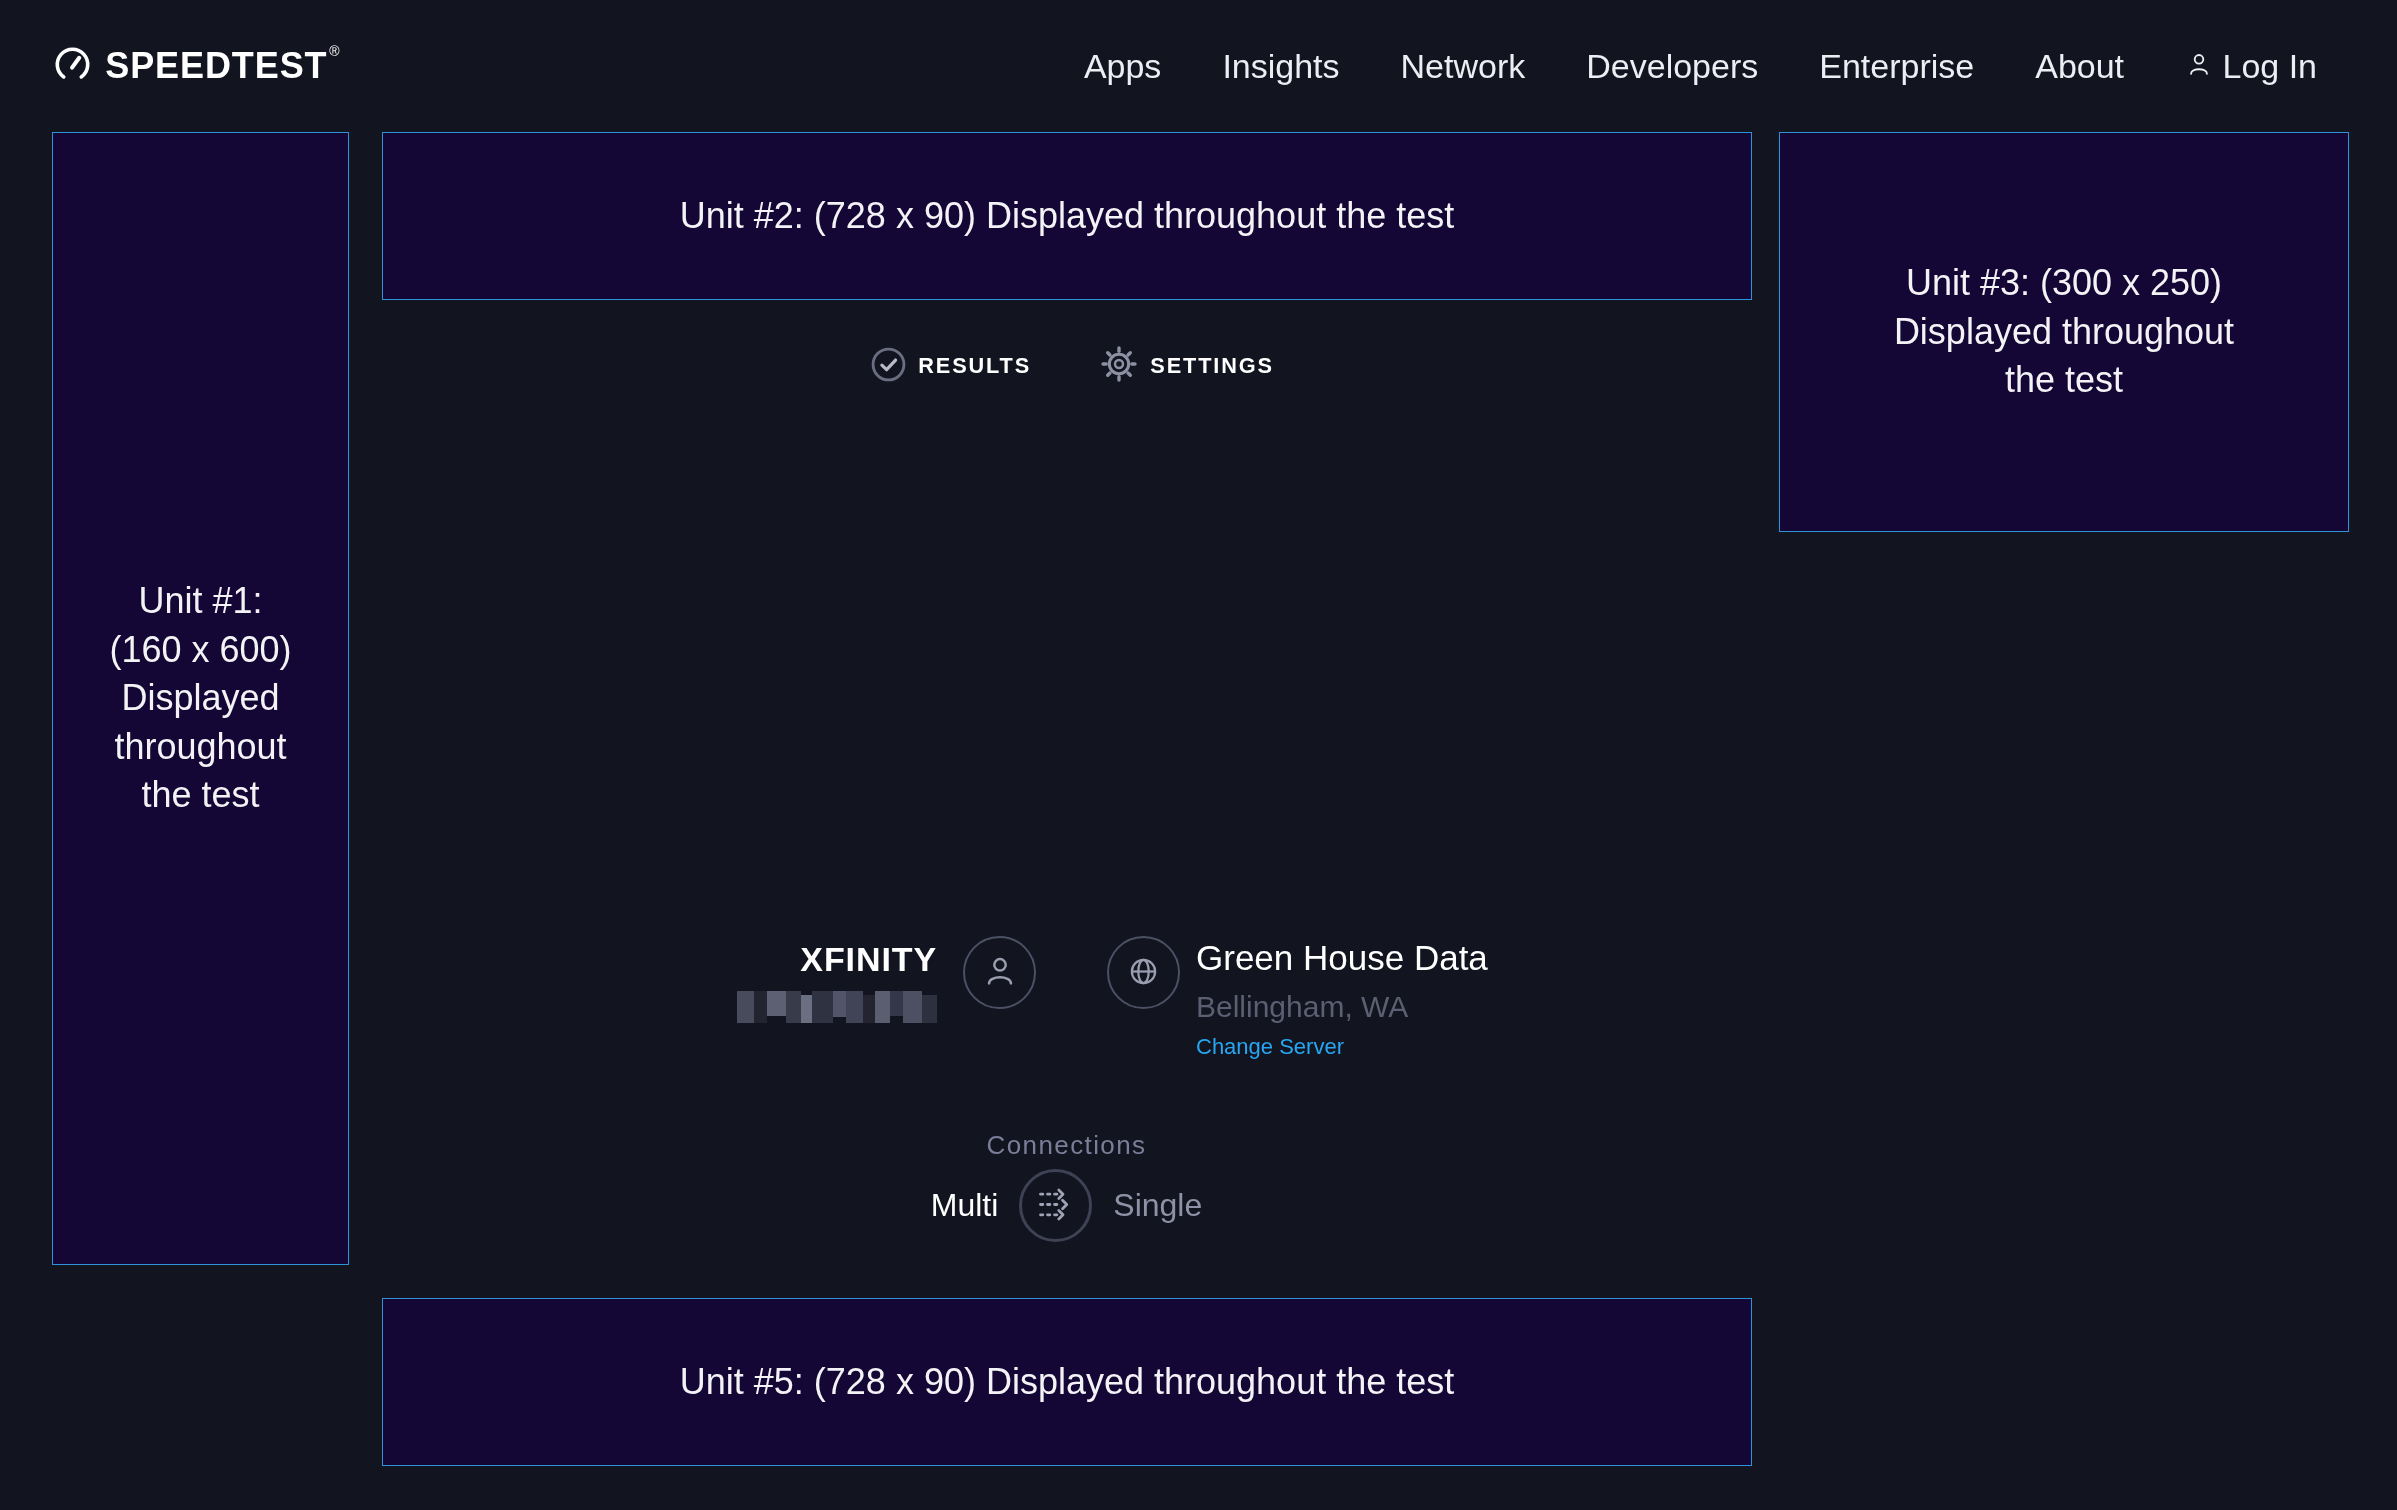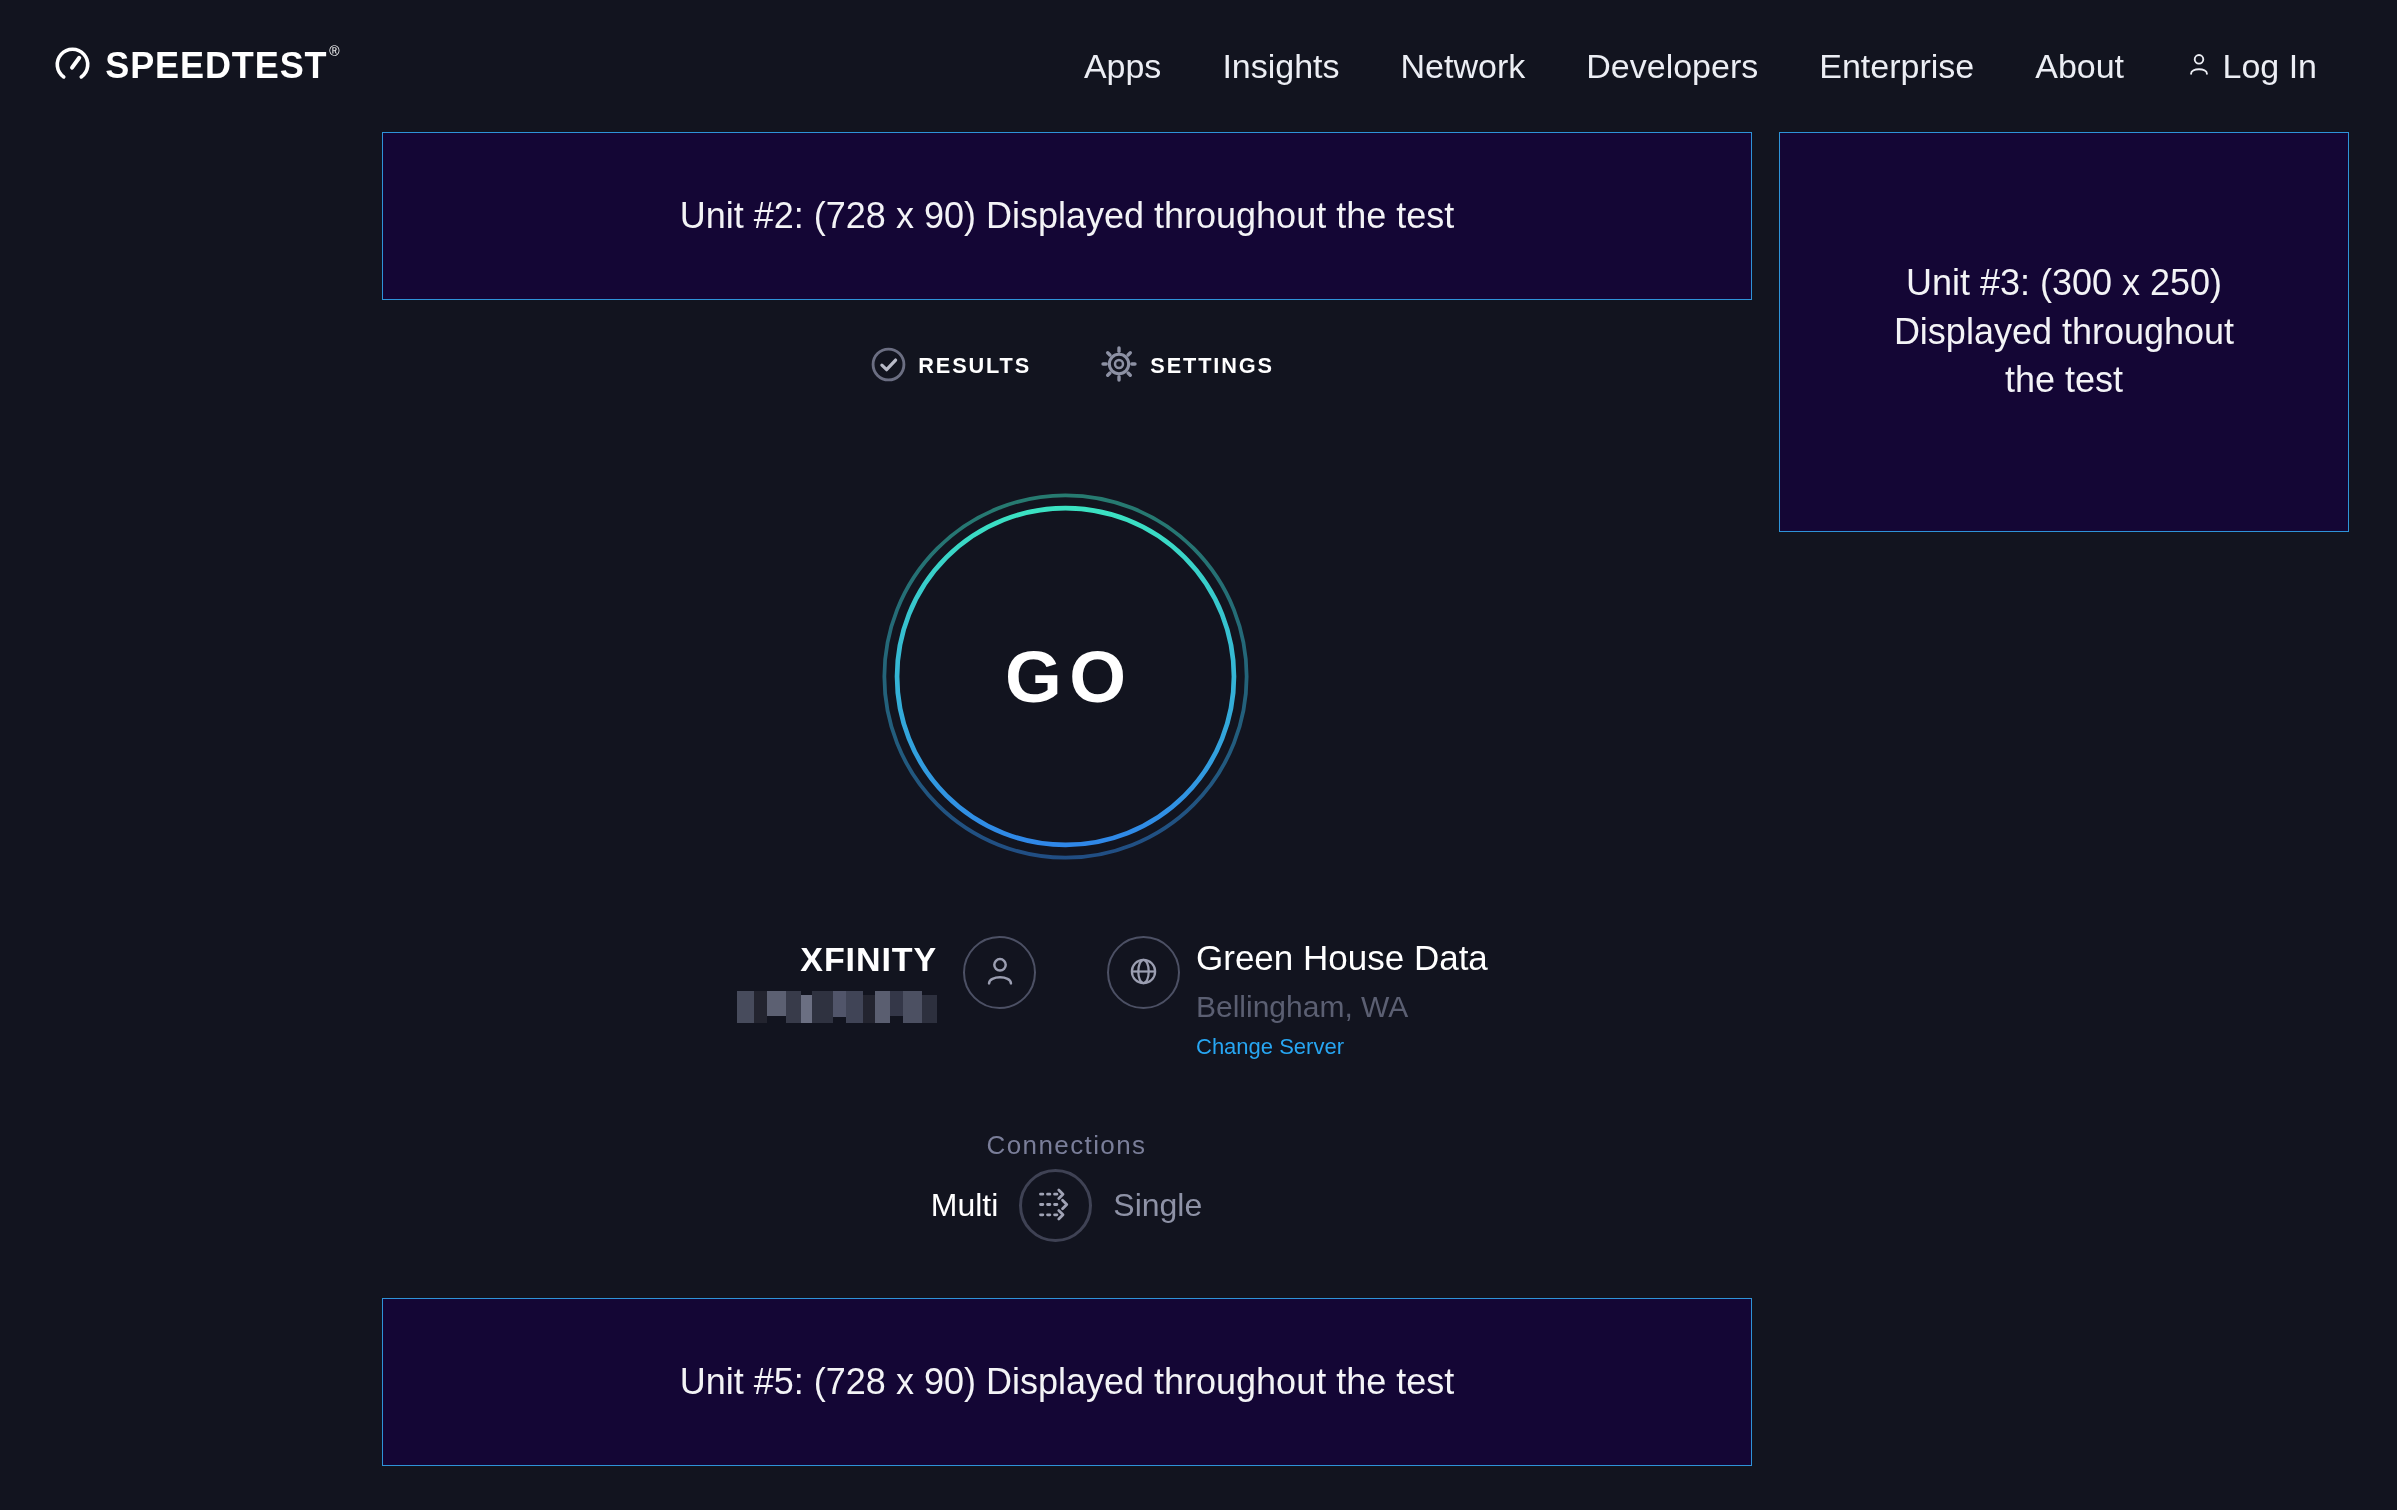--- a/index.html
+++ b/index.html
@@ -97,20 +97,23 @@
       <span>
         <svg width="28" height="28" viewBox="0 0 30 30" fill="none" stroke="#eceef4" stroke-width="2" stroke-linecap="round">
           <circle cx="15" cy="10" r="4.6"></circle>
           <path d="M6.5 25.5 C6.5 19, 23.5 19, 23.5 25.5"></path>
         </svg>
       </span>
       <span>Log In</span>
     </span>
   </div>
 
+  <div class="ad ad-1">
+      <span>Unit #1: (160 x 600) Displayed throughout the test</span>
+    </div>
   <div class="ad ad-2">
       <span>Unit #2: (728 x 90) Displayed throughout the test</span>
     </div>
   <div class="ad ad-3">
       <span>Unit #3: (300 x 250) Displayed throughout the test</span>
     </div>
   <div class="ad ad-5">
       <span>Unit #5: (728 x 90) Displayed throughout the test</span>
     </div>
 
@@ -138,33 +141,20 @@
             <path d="M10.45 10.45 L8.1 8.1"></path>
             <path d="M20 6.5 L20 3.2"></path>
             <path d="M29.55 10.45 L31.9 8.1"></path>
           </g>
         </svg>
       </span>
       <span class="tab-label">SETTINGS</span>
     </div>
   </div>
 
-  <div class="go-wrap">
-    <svg width="367" height="367" viewBox="0 0 390 390" fill="none">
-      <defs>
-        <linearGradient id="goGrad" x1="0.5" y1="0" x2="0.5" y2="1">
-          <stop offset="0" stop-color="#3be2c2"></stop>
-          <stop offset="1" stop-color="#2f87e8"></stop>
-        </linearGradient>
-      </defs>
-      <circle cx="195" cy="195" r="192.5" stroke="url(#goGrad)" stroke-width="4" opacity="0.5"></circle>
-      <circle cx="195" cy="195" r="179" stroke="url(#goGrad)" stroke-width="5"></circle>
-    </svg>
-    <div class="go-label">GO</div>
-  </div>
 
   <div class="isp-name">XFINITY</div>
 
   <div class="ip-mosaic">
     <span style="width:17px;background:#474b5c;"></span>
     <span style="width:13px;background:#23242f;"></span>
     <span style="width:19px;background:#5c6072;height:24.5px;"></span>
     <span style="width:15px;background:#383b4a;"></span>
     <span style="width:11.3px;background:#6b6f82;height:28px;align-self:flex-end;"></span>
     <span style="width:21px;background:#2f3240;"></span>

